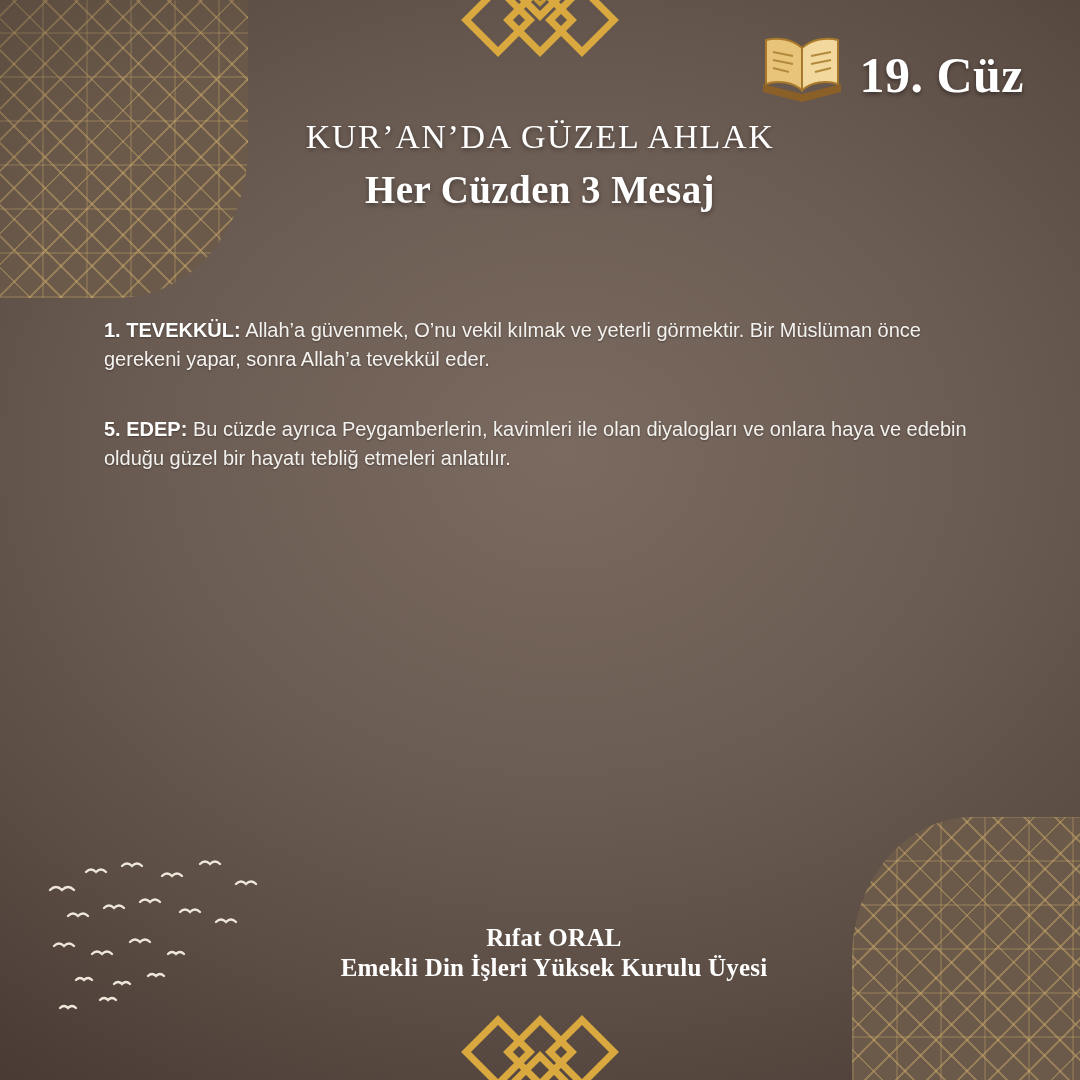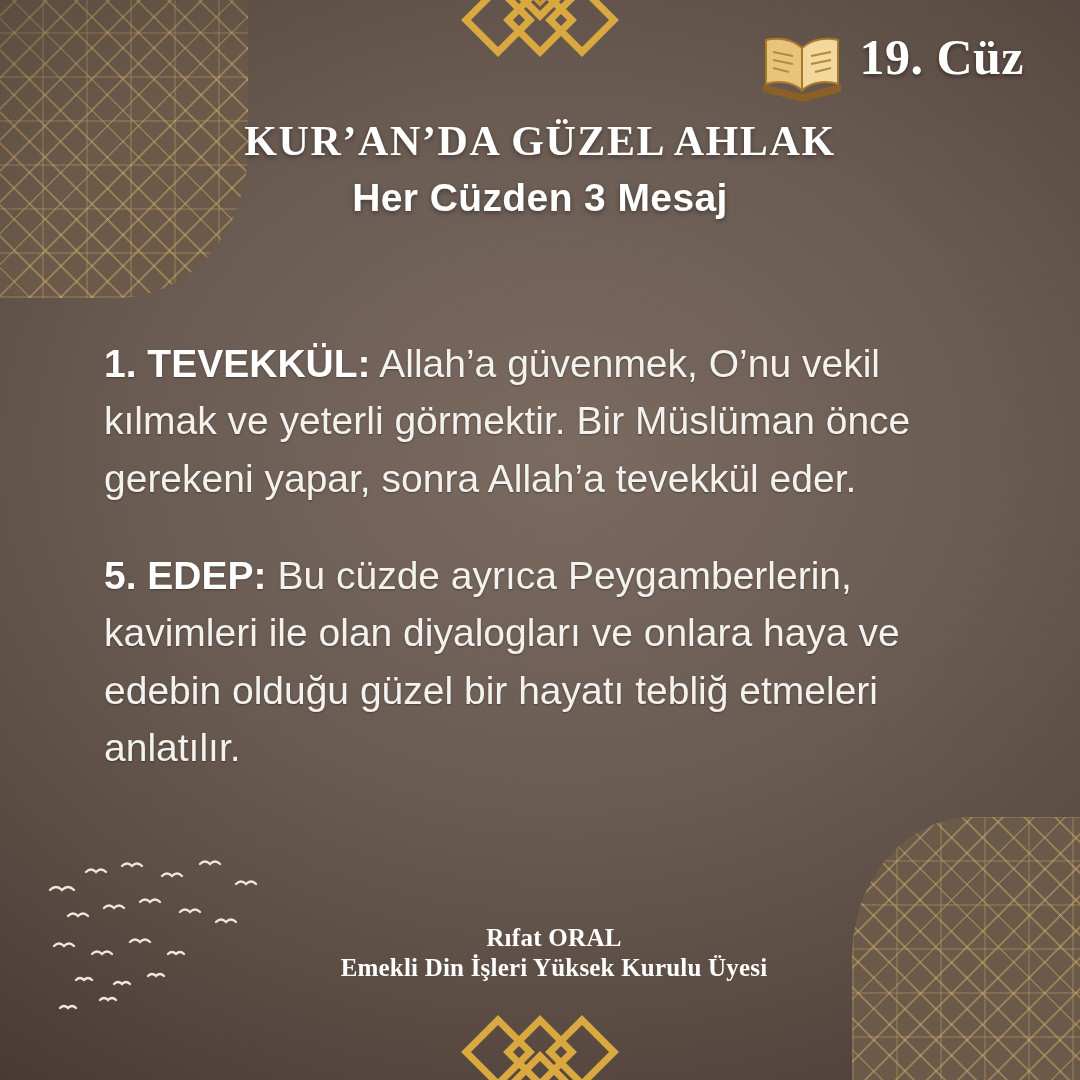--- a/index.html
+++ b/index.html
@@ -62,21 +62,21 @@
     width: 240px;
     height: 170px;
   }
 
   
   #juz-badge {
     position: absolute;
     right: 56px;
     top: 28px;
     display: flex;
-    align-items: flex-start;
+    align-items: flex-end;
     gap: 14px;
     z-index: 6;
   }
   #juz-label {
     font-family: "Liberation Serif", serif;
     font-weight: 700;
     font-size: 50px;
     color: #ffffff;
     letter-spacing: 0.5px;
     text-shadow: 0 2px 4px rgba(0,0,0,0.45);
@@ -86,48 +86,48 @@
   #title-block {
     position: absolute;
     top: 118px;
     left: 0;
     width: 1080px;
     text-align: center;
     z-index: 5;
   }
   #main-title {
     font-family: "Liberation Serif", serif;
-    font-weight: 700;
-    font-size: 42px;
+    font-weight: 400;
+    font-size: 34px;
     color: #ffffff;
     letter-spacing: 1.6px;
     line-height: 1.1;
     text-shadow: 0 2px 5px rgba(0,0,0,0.4);
   }
   #subtitle {
     margin-top: 12px;
-    font-family: Liberation Sans, sans-serif;
+    font-family: Liberation Serif, serif;
     font-weight: 700;
     font-size: 39px;
     color: #ffffff;
     letter-spacing: 0.4px;
     text-shadow: 0 2px 5px rgba(0,0,0,0.4);
   }
 
   
   #body-block {
     position: absolute;
     top: 296px;
     left: 104px;
     width: 880px;
     z-index: 5;
   }
   .para {
     color: #f4f2ef;
-    font-size: 39px;
+    font-size: 20px;
     line-height: 1.47;
     margin-bottom: 40px;
     text-shadow: 0 1px 2px rgba(0,0,0,0.35);
   }
   .para:last-child { margin-bottom: 0; }
   .para b {
     font-weight: 700;
     color: #ffffff;
   }
 

